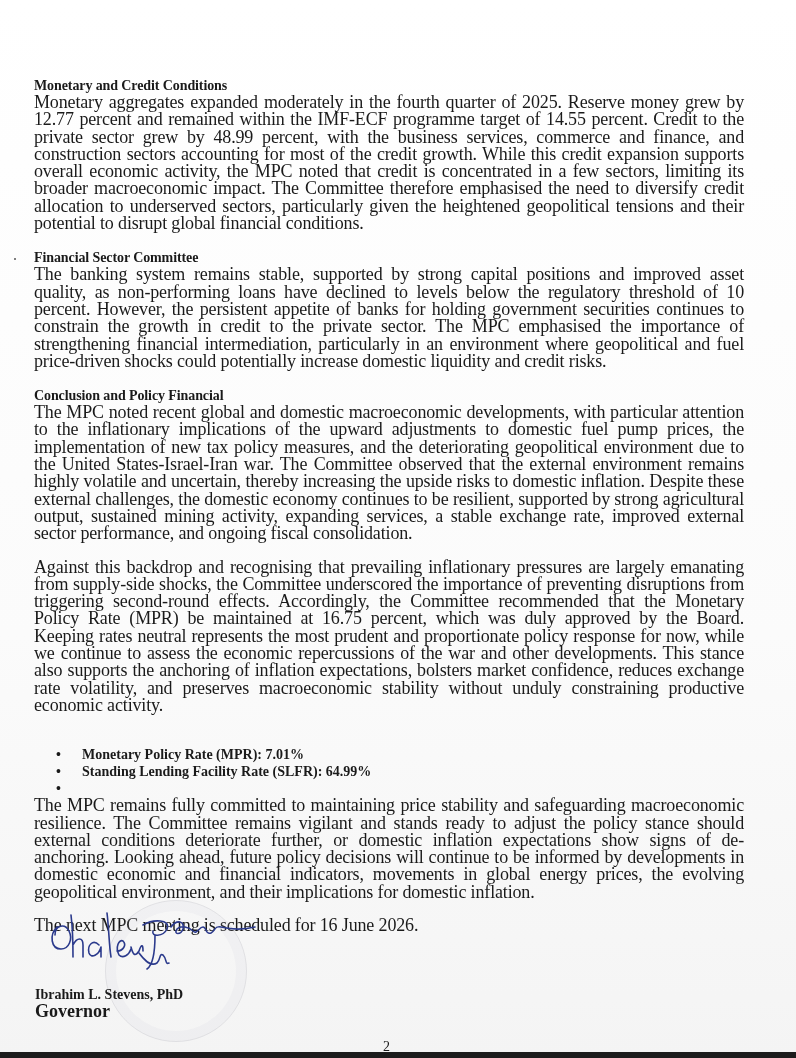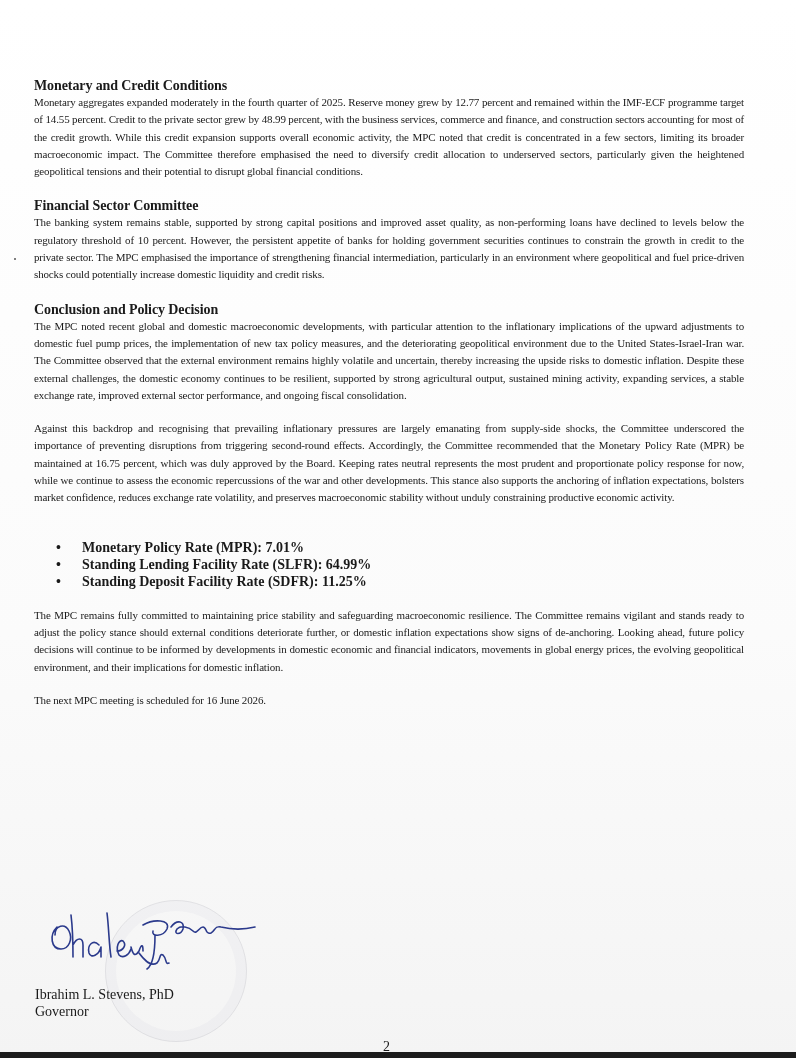--- a/index.html
+++ b/index.html
@@ -25,21 +25,21 @@
   }
   .section { margin: 0; }
   h2.section-heading {
     font-size: 14px;
     font-weight: bold;
     margin: 0;
     line-height: 17px;
     letter-spacing: -0.1px;
   }
   p.body-text {
-    font-size: 11px;
+    font-size: 18px;
     line-height: 17.3px;
     margin: 0;
     text-align: justify;
     letter-spacing: -0.15px;
   }
   .gap-lg { height: 17px; }
   .gap-md { height: 16px; }
   ul.rates {
     list-style: none;
     margin: 0;
@@ -77,30 +77,30 @@
   .signature-svg {
     position: absolute;
     left: 8px;
     top: 5px;
   }
   .signer-name {
     position: absolute;
     left: 0;
     top: 86px;
     font-size: 14px;
-    font-weight: normal;
+    font-weight: bold;
     line-height: 17px;
     white-space: nowrap;
   }
   .signer-title {
     position: absolute;
     left: 0;
     top: 103px;
-    font-size: 14px;
-    font-weight: normal;
+    font-size: 18px;
+    font-weight: bold;
     line-height: 17px;
   }
   .stray-dot {
     position: absolute;
     left: 14px;
     top: 258px;
     width: 2px;
     height: 2px;
     background: #555;
     border-radius: 50%;
@@ -136,38 +136,37 @@
   <div class="gap-lg"></div>
 
   <section class="section">
     <h2 class="section-heading">Financial Sector Committee</h2>
     <p class="body-text">The banking system remains stable, supported by strong capital positions and improved asset quality, as non-performing loans have declined to levels below the regulatory threshold of 10 percent. However, the persistent appetite of banks for holding government securities continues to constrain the growth in credit to the private sector. The MPC emphasised the importance of strengthening financial intermediation, particularly in an environment where geopolitical and fuel price-driven shocks could potentially increase domestic liquidity and credit risks.</p>
   </section>
 
   <div class="gap-lg"></div>
 
   <section class="section">
-    <h2 class="section-heading">Conclusion and Policy Decision</h2>
+    <h2 class="section-heading">Conclusion and Policy Financial</h2>
     <p class="body-text">The MPC noted recent global and domestic macroeconomic developments, with particular attention to the inflationary implications of the upward adjustments to domestic fuel pump prices, the implementation of new tax policy measures, and the deteriorating geopolitical environment due to the United States-Israel-Iran war. The Committee observed that the external environment remains highly volatile and uncertain, thereby increasing the upside risks to domestic inflation. Despite these external challenges, the domestic economy continues to be resilient, supported by strong agricultural output, sustained mining activity, expanding services, a stable exchange rate, improved external sector performance, and ongoing fiscal consolidation.</p>
     <div class="gap-md"></div>
     <p class="body-text">Against this backdrop and recognising that prevailing inflationary pressures are largely emanating from supply-side shocks, the Committee underscored the importance of preventing disruptions from triggering second-round effects. Accordingly, the Committee recommended that the Monetary Policy Rate (MPR) be maintained at 16.75 percent, which was duly approved by the Board. Keeping rates neutral represents the most prudent and proportionate policy response for now, while we continue to assess the economic repercussions of the war and other developments. This stance also supports the anchoring of inflation expectations, bolsters market confidence, reduces exchange rate volatility, and preserves macroeconomic stability without unduly constraining productive economic activity.</p>
     <div class="gap-md"></div>
     <div class="gap-md"></div>
     <ul class="rates">
       <li>
         <span class="bullet">•</span>
         <span>Monetary Policy Rate (MPR): 7.01%</span>
       </li>
       <li>
         <span class="bullet">•</span>
         <span>Standing Lending Facility Rate (SLFR): 64.99%</span>
       </li>
       <li>
         <span class="bullet">•</span>
-        <span>Standing Deposit Facility Rate (SDFR): 11.25%</span>
       </li>
     </ul>
   </section>
 
   <div class="gap-lg"></div>
 
   <section class="section">
     <p class="body-text">The MPC remains fully committed to maintaining price stability and safeguarding macroeconomic resilience. The Committee remains vigilant and stands ready to adjust the policy stance should external conditions deteriorate further, or domestic inflation expectations show signs of de-anchoring. Looking ahead, future policy decisions will continue to be informed by developments in domestic economic and financial indicators, movements in global energy prices, the evolving geopolitical environment, and their implications for domestic inflation.</p>
     <div class="gap-md"></div>
     <p class="body-text">The next MPC meeting is scheduled for 16 June 2026.</p>

